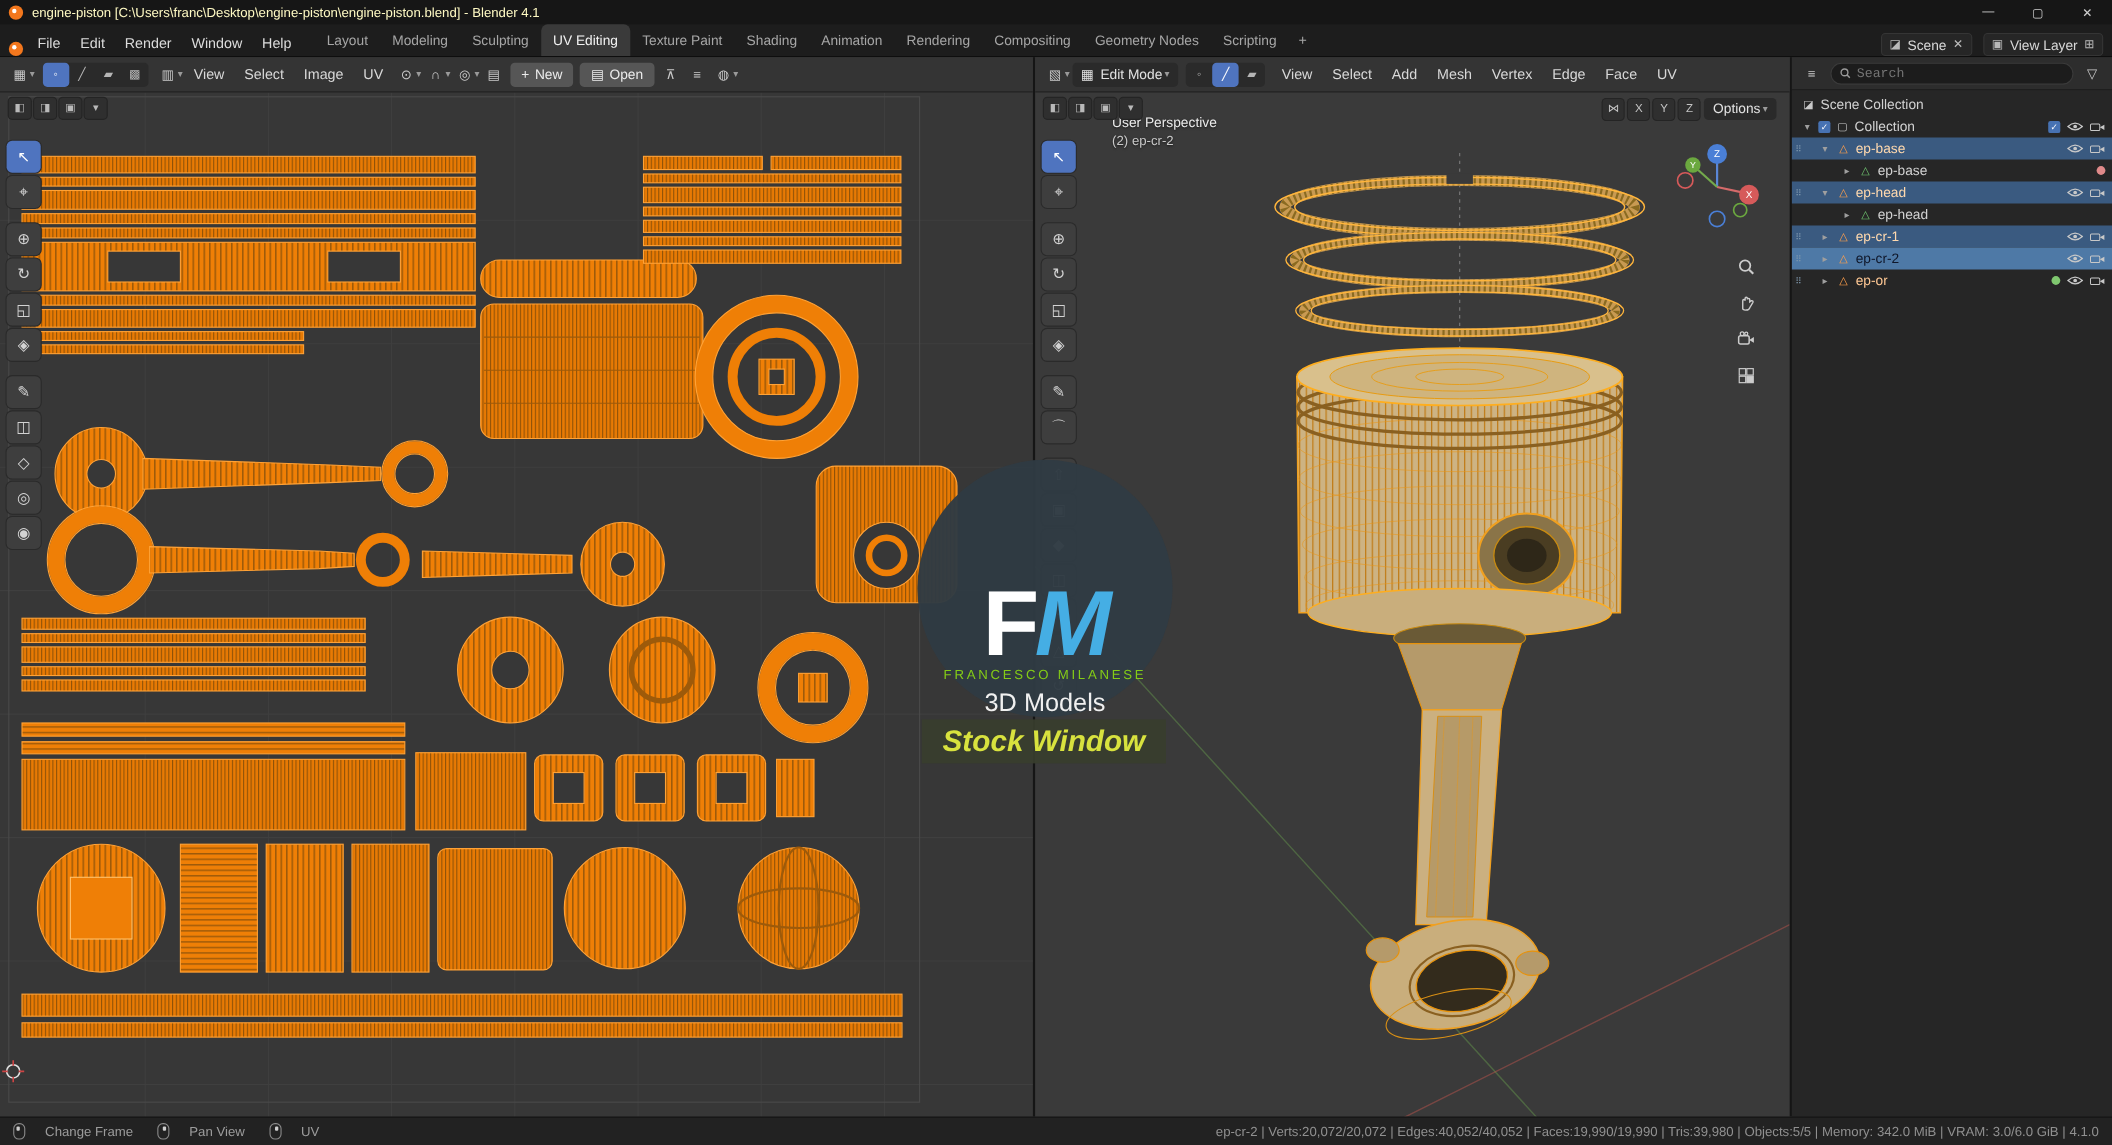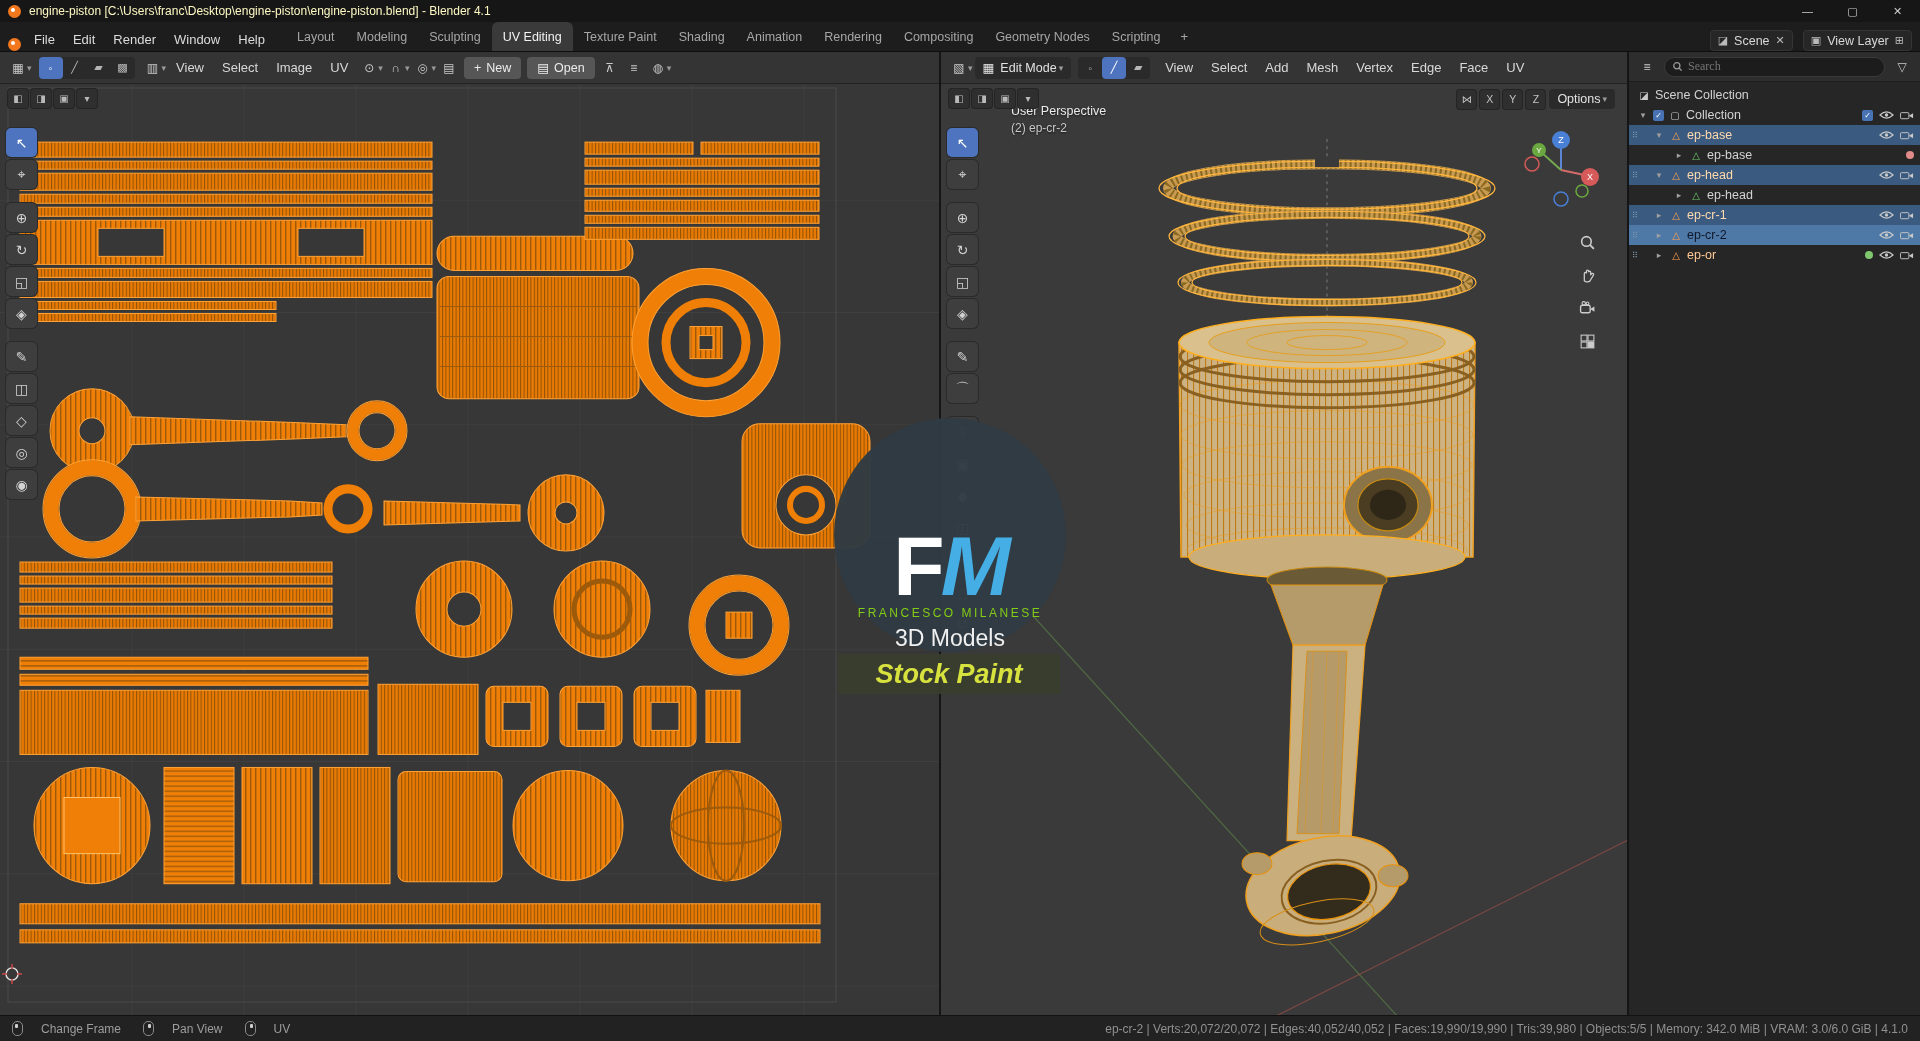--- a/index.html
+++ b/index.html
@@ -58,21 +58,21 @@
   .vp-row2{position:absolute;top:5px;right:12px;display:flex;gap:4px;align-items:center;z-index:6}
   .axis-btn{width:19px;height:19px;background:#2f2f2f;border-radius:3px;display:flex;align-items:center;justify-content:center;color:#c3c3c3;font-size:10.5px;box-shadow:0 0 0 1px #242424}
   .gizmo{position:absolute;top:44px;right:24px;width:84px;height:84px;z-index:5}
   .nav-icons{position:absolute;top:146px;right:28px;display:flex;flex-direction:column;gap:9px;z-index:5}
   .nav-btn{width:24px;height:24px;display:flex;align-items:center;justify-content:center;border-radius:12px}
 
   
   .outliner{width:291px;flex:none;background:#262626;display:flex;flex-direction:column}
   .outliner-header{height:30px;background:#2d2d2d;border-bottom:1px solid #1d1d1d;display:flex;align-items:center;gap:6px;padding:0 7px;flex:none}
   .search-box{flex:1;display:flex;align-items:center;gap:5px;background:#1c1c1c;border:1px solid #3a3a3a;border-radius:10px;height:20px;padding:0 7px}
-  .search-box input{flex:1;min-width:0;background:transparent;border:none;outline:none;color:#d946ef;font-size:12px;font-family:Liberation Serif, serif}
+  .search-box input{flex:1;min-width:0;background:transparent;border:none;outline:none;color:#d946ef;font-size:12px;font-family:Liberation Mono, monospace}
   .tree{padding-top:3px;font-size:12.5px;color:#d2d2d2;position:relative}
   .tree-row{height:20px;display:flex;align-items:center;gap:4px;position:relative;padding-right:6px}
   .row-sel{background:#3a5a80}
   .row-active{background:#4e79a6}
   .row-sel .lbl{color:#ffd9ae}
   .row-active .lbl{color:#0f172a}
   .tw{width:12px;text-align:center;color:#9f9f9f;font-size:9px;flex:none}
   .obj-ico{width:14px;text-align:center;font-size:10px;flex:none}
   .ico-orange{color:#ff9e4a}.ico-green{color:#6ec16e}.ico-grey{color:#c9c9c9}
   .lbl{white-space:nowrap;overflow:hidden}
@@ -700,21 +700,21 @@
         </div>
       </div>
     </div>
 
     <div class="wm-circle">
       <div class="wm-fm"><span class="wm-f">F</span><span class="wm-m">M</span></div>
       <div class="wm-name">FRANCESCO MILANESE</div>
       <div class="wm-3d">3D Models</div>
     </div>
     <div class="wm-stock">
-      <span>Stock Paint</span>
+      <span>Stock Window</span>
     </div>
   </div>
 
   <div class="statusbar">
     <span class="hint">
       <span class="mouse l">
           <i></i>
         </span>
       <span>Change Frame</span>
     </span>

